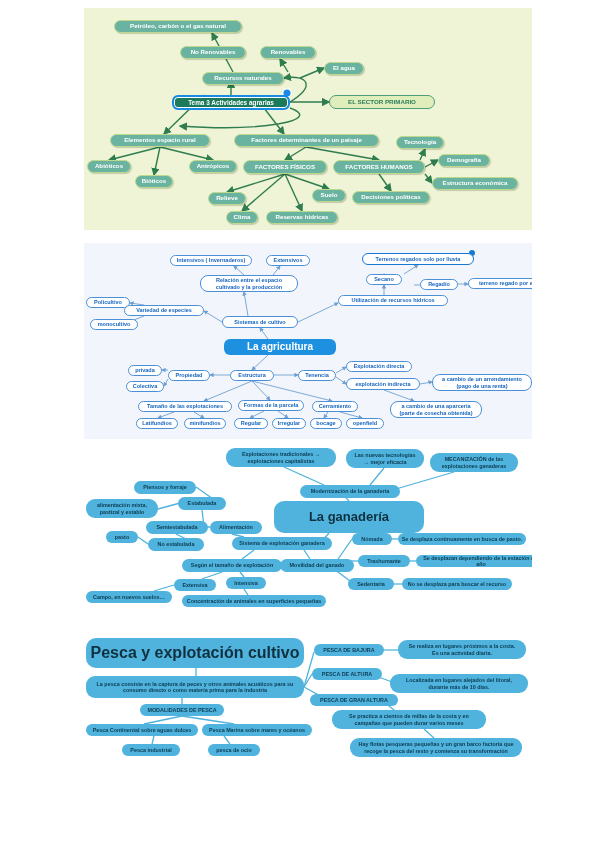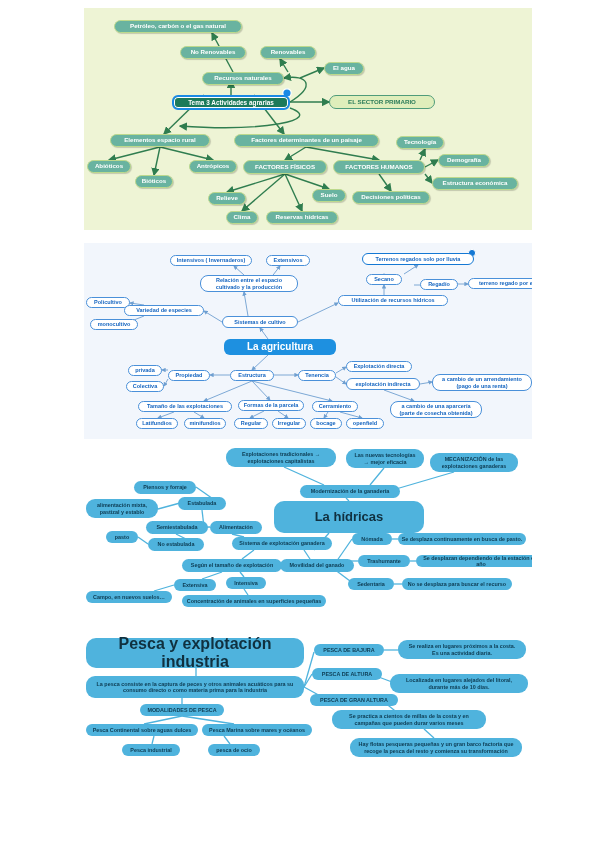--- a/index.html
+++ b/index.html
@@ -236,21 +236,21 @@
           <line x1="250" y1="126" x2="270" y2="141"></line>
           <line x1="326" y1="118" x2="332" y2="118"></line>
           <line x1="308" y1="96" x2="314" y2="96"></line>
           <line x1="310" y1="141" x2="318" y2="141"></line>
           <line x1="138" y1="129" x2="118" y2="136"></line>
           <line x1="156" y1="129" x2="160" y2="134"></line>
           <line x1="90" y1="142" x2="70" y2="148"></line>
           <line x1="160" y1="146" x2="164" y2="152"></line>
         </g>
     </svg>
-    <div class="node c-title mid" id="ganaderia-root" style="left: 190px; top: 58px; width: 150px; height: 32px;">La hídricas</div>
+    <div class="node c-title mid" id="ganaderia-root" style="left: 190px; top: 58px; width: 150px; height: 32px;">La ganadería</div>
     <div id="nodes-ganaderia">
         <div class="node c-fill" style="left: 142px; top: 5px; width: 110px; height: 19px;">Explotaciones tradicionales →
 explotaciones capitalistas</div>
         <div class="node c-fill" style="left: 262px; top: 6px; width: 78px; height: 19px;">Las nuevas tecnologías
 → mejor eficacia</div>
         <div class="node c-fill" style="left: 346px; top: 10px; width: 88px; height: 19px;">MECANIZACIÓN de las
 explotaciones ganaderas</div>
         <div class="node c-fill" style="left: 216px; top: 42px; width: 100px; height: 13px;">Modernización de la ganadería</div>
         <div class="node c-fill" style="left: 50px; top: 38px; width: 62px; height: 13px;">Piensos y forraje</div>
         <div class="node c-fill" style="left: 94px; top: 54px; width: 48px; height: 13px;">Estabulada</div>
@@ -287,21 +287,21 @@
           <line x1="140" y1="104" x2="146" y2="112"></line>
           <line x1="220" y1="55" x2="230" y2="20"></line>
           <line x1="220" y1="55" x2="228" y2="42"></line>
           <line x1="220" y1="55" x2="240" y2="66"></line>
           <line x1="300" y1="18" x2="314" y2="18"></line>
           <line x1="292" y1="44" x2="316" y2="53"></line>
           <line x1="300" y1="70" x2="320" y2="86"></line>
           <line x1="340" y1="97" x2="350" y2="106"></line>
         </g>
     </svg>
-    <div class="node c-title big" id="pesca-title" style="left: 2px; top: 6px; width: 218px; height: 30px;">Pesca y explotación industria</div>
+    <div class="node c-title big" id="pesca-title" style="left: 2px; top: 6px; width: 218px; height: 30px;">Pesca y explotación cultivo</div>
     <div id="nodes-pesca">
         <div class="node c-fill" style="left: 2px; top: 44px; width: 218px; height: 22px;">La pesca consiste en la captura de peces y otros animales acuáticos para su
 consumo directo o como materia prima para la industria</div>
         <div class="node c-fill" style="left: 56px; top: 72px; width: 84px; height: 12px;">MODALIDADES DE PESCA</div>
         <div class="node c-fill" style="left: 2px; top: 92px; width: 112px; height: 12px;">Pesca Continental sobre aguas dulces</div>
         <div class="node c-fill" style="left: 118px; top: 92px; width: 110px; height: 12px;">Pesca Marina sobre mares y océanos</div>
         <div class="node c-fill" style="left: 38px; top: 112px; width: 58px; height: 12px;">Pesca industrial</div>
         <div class="node c-fill" style="left: 124px; top: 112px; width: 52px; height: 12px;">pesca de ocio</div>
         <div class="node c-fill" style="left: 230px; top: 12px; width: 70px; height: 12px;">PESCA DE BAJURA</div>
         <div class="node c-fill" style="left: 314px; top: 8px; width: 128px; height: 19px;">Se realiza en lugares próximos a la costa.

